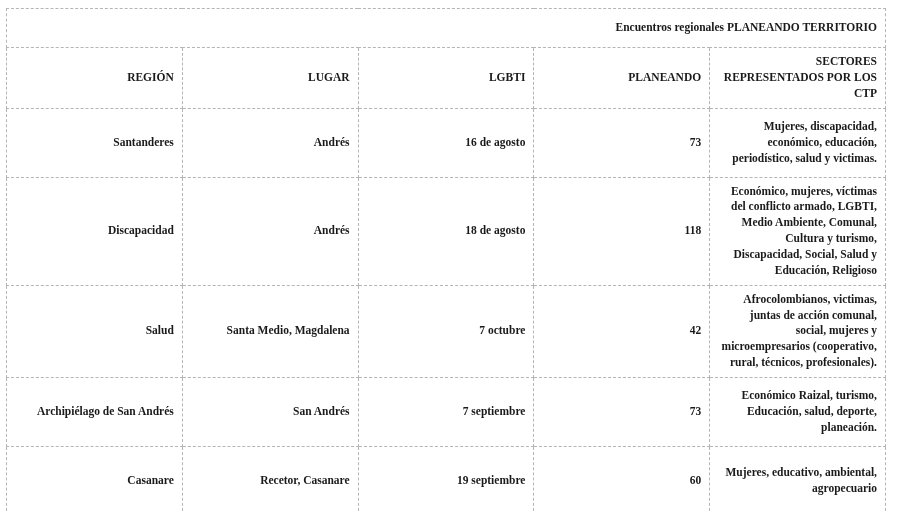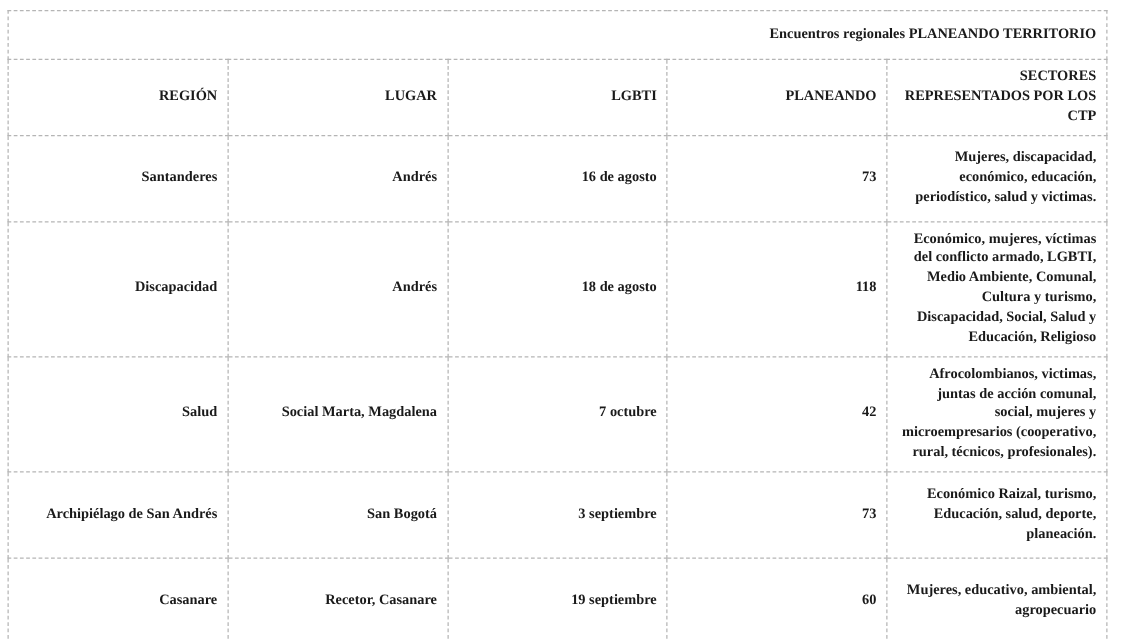--- a/index.html
+++ b/index.html
@@ -90,30 +90,30 @@
       <tr>
         <td class="data-cell cell-region">Discapacidad</td>
         <td class="data-cell lugar-cell">Andrés</td>
         <td class="data-cell">18 de agosto</td>
         <td class="data-cell">118</td>
         <td class="data-cell sectores-cell">Económico, mujeres, víctimas del conflicto armado, LGBTI, Medio Ambiente, Comunal, Cultura y turismo, Discapacidad, Social, Salud y Educación, Religioso</td>
       </tr>
 
       <tr>
         <td class="data-cell cell-region">Salud</td>
-        <td class="data-cell lugar-cell">Social Marta, Magdalena</td>
+        <td class="data-cell lugar-cell">Santa Medio, Magdalena</td>
         <td class="data-cell">7 octubre</td>
         <td class="data-cell">42</td>
         <td class="data-cell sectores-cell">Afrocolombianos, victimas, juntas de acción comunal, social, mujeres y microempresarios (cooperativo, rural, técnicos, profesionales).</td>
       </tr>
 
       <tr>
         <td class="data-cell cell-region">Archipiélago de San Andrés</td>
-        <td class="data-cell lugar-cell">San Bogotá</td>
-        <td class="data-cell">3 septiembre</td>
+        <td class="data-cell lugar-cell">San Andrés</td>
+        <td class="data-cell">7 septiembre</td>
         <td class="data-cell">73</td>
         <td class="data-cell sectores-cell">Económico Raizal, turismo, Educación, salud, deporte, planeación.</td>
       </tr>
 
       <tr>
         <td class="data-cell cell-region">Casanare</td>
         <td class="data-cell lugar-cell">Recetor, Casanare</td>
         <td class="data-cell">19 septiembre</td>
         <td class="data-cell">60</td>
         <td class="data-cell sectores-cell">Mujeres, educativo, ambiental, agropecuario</td>

